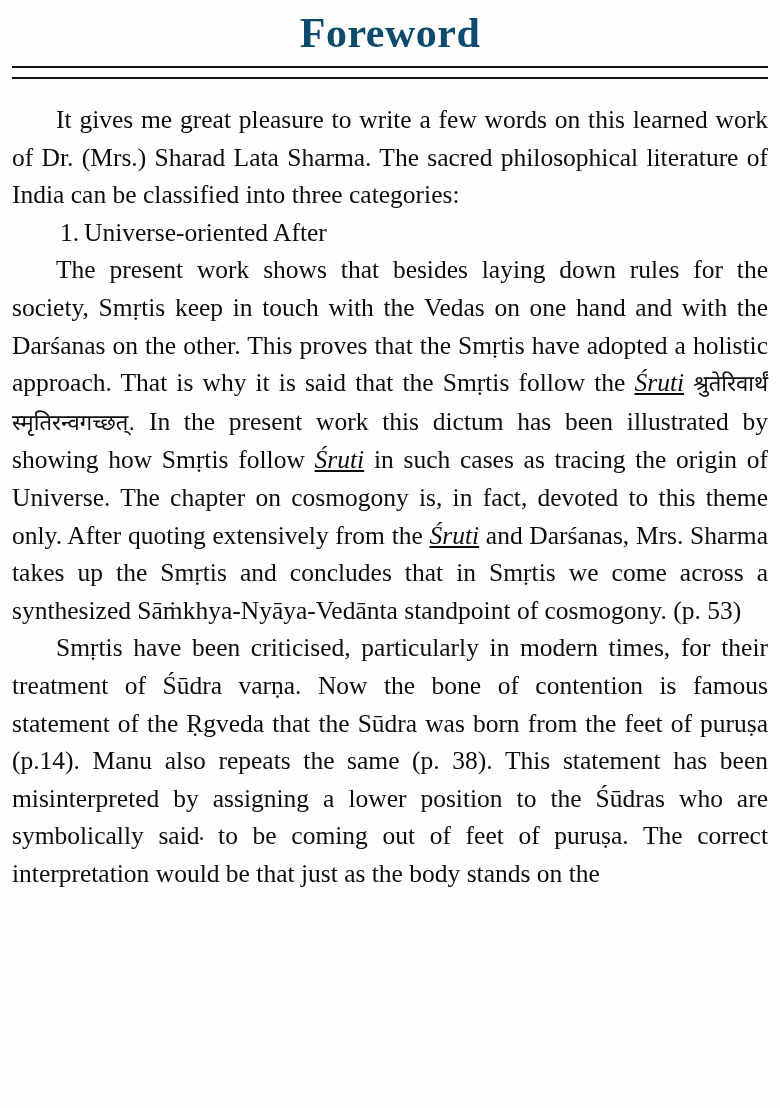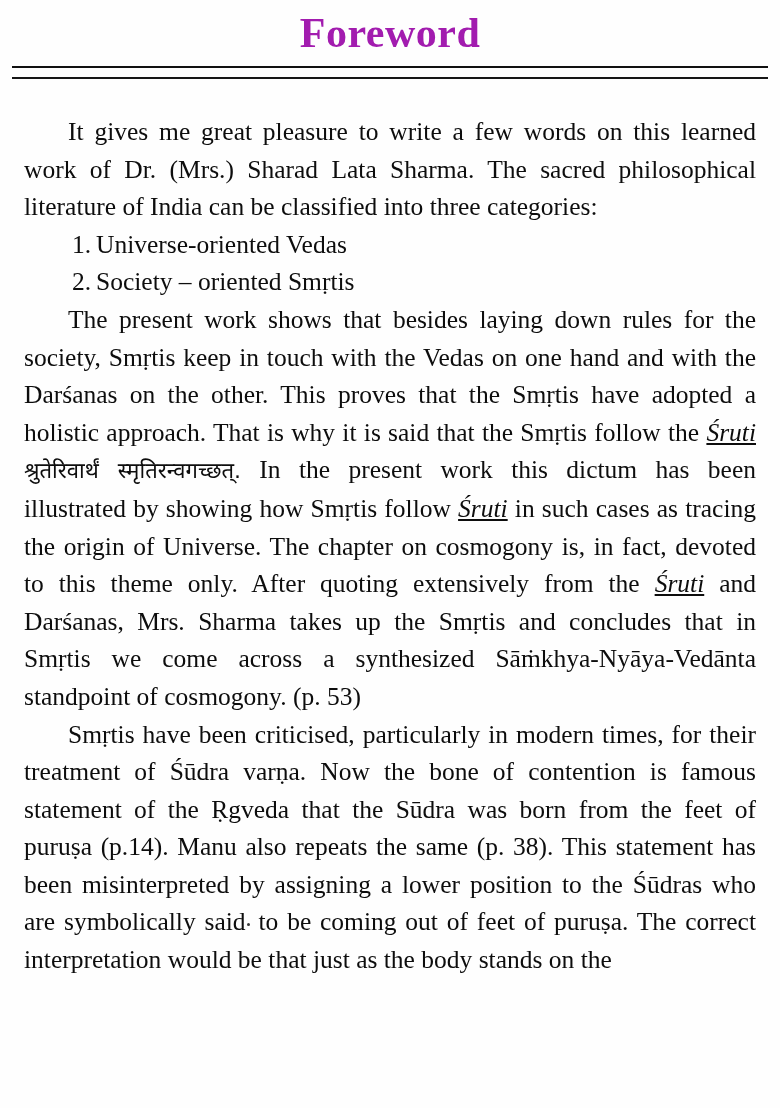--- a/index.html
+++ b/index.html
@@ -24,38 +24,38 @@
   }
   .page-title {
     margin: 0;
     padding-top: 8px;
     text-align: center;
     font-family: "Liberation Serif", "DejaVu Serif", serif;
     font-weight: bold;
     font-size: 42px;
     line-height: 50px;
     letter-spacing: 0.5px;
-    color: #a21caf;
+    color: #0c4a6e;
   }
   .rule-group {
     margin-top: 8px;
     margin-bottom: 0;
   }
   .rule {
     height: 2px;
     background: #111111;
     width: 100%;
   }
   .rule.thin {
     height: 2px;
     margin-top: 9px;
     background: #161616;
   }
   .body-text {
-    margin: 12px;
+    margin: 0;
     padding-top: 22px;
   }
   p.para {
     margin: 0;
     text-align: justify;
     text-justify: inter-word;
     font-size: 25.5px;
     line-height: 37.6px;
     text-indent: 44px;
     hyphens: none;
@@ -108,24 +108,21 @@
     <div class="rule"></div>
     <div class="rule thin"></div>
   </div>
 
   <div class="body-text">
 
     <p class="para">It gives me great pleasure to write a few words on this learned work of Dr. (Mrs.) Sharad Lata Sharma. The sacred philosophical literature of India can be classified into three categories:</p>
 
     <ol class="numbered">
       <li>
-        <span class="num">1.</span><span>Universe-oriented Vedas</span>
-      </li>
-      <li>
-        <span class="num">2.</span><span>Society – oriented Smṛtis</span>
+        <span class="num">1.</span><span>Universe-oriented After</span>
       </li>
     </ol>
 
     <p class="para"><span>The present work shows that besides laying down rules for the society, Smṛtis keep in touch with the Vedas on one hand and with the Darśanas on the other. This proves that the Smṛtis have adopted a holistic approach. That is why it is said that the Smṛtis follow the </span><span class="it">Śruti</span><span> </span><span class="deva">श्रुतेरिवार्थं स्मृतिरन्वगच्छत्.</span><span> In the present work this dictum has been illustrated by showing how Smṛtis follow </span><span class="it">Śruti</span><span> in such cases as tracing the origin of Universe. The chapter on cosmogony is, in fact, devoted to this theme only. After quoting extensively from the </span><span class="it">Śruti</span><span> and Darśanas, Mrs. Sharma takes up the Smṛtis and concludes that in Smṛtis we come across a synthesized Sāṁkhya-Nyāya-Vedānta standpoint of cosmogony. (p. 53)</span></p>
 
     <p class="para last-open"><span>Smṛtis have been criticised, particularly in modern times, for their treatment of Śūdra varṇa. Now the bone of contention is famous statement of the Ṛgveda that the Sūdra was born from the feet of puruṣa (p.14). Manu also repeats the same (p. 38). This statement has been misinterpreted by assigning a lower position to the Śūdras who are symbolically said</span><span class="artifact-dot"></span><span> to be coming out of feet of puruṣa. The correct interpretation would be that just as the body stands on the</span></p>
 
   </div>
 </div>
 

